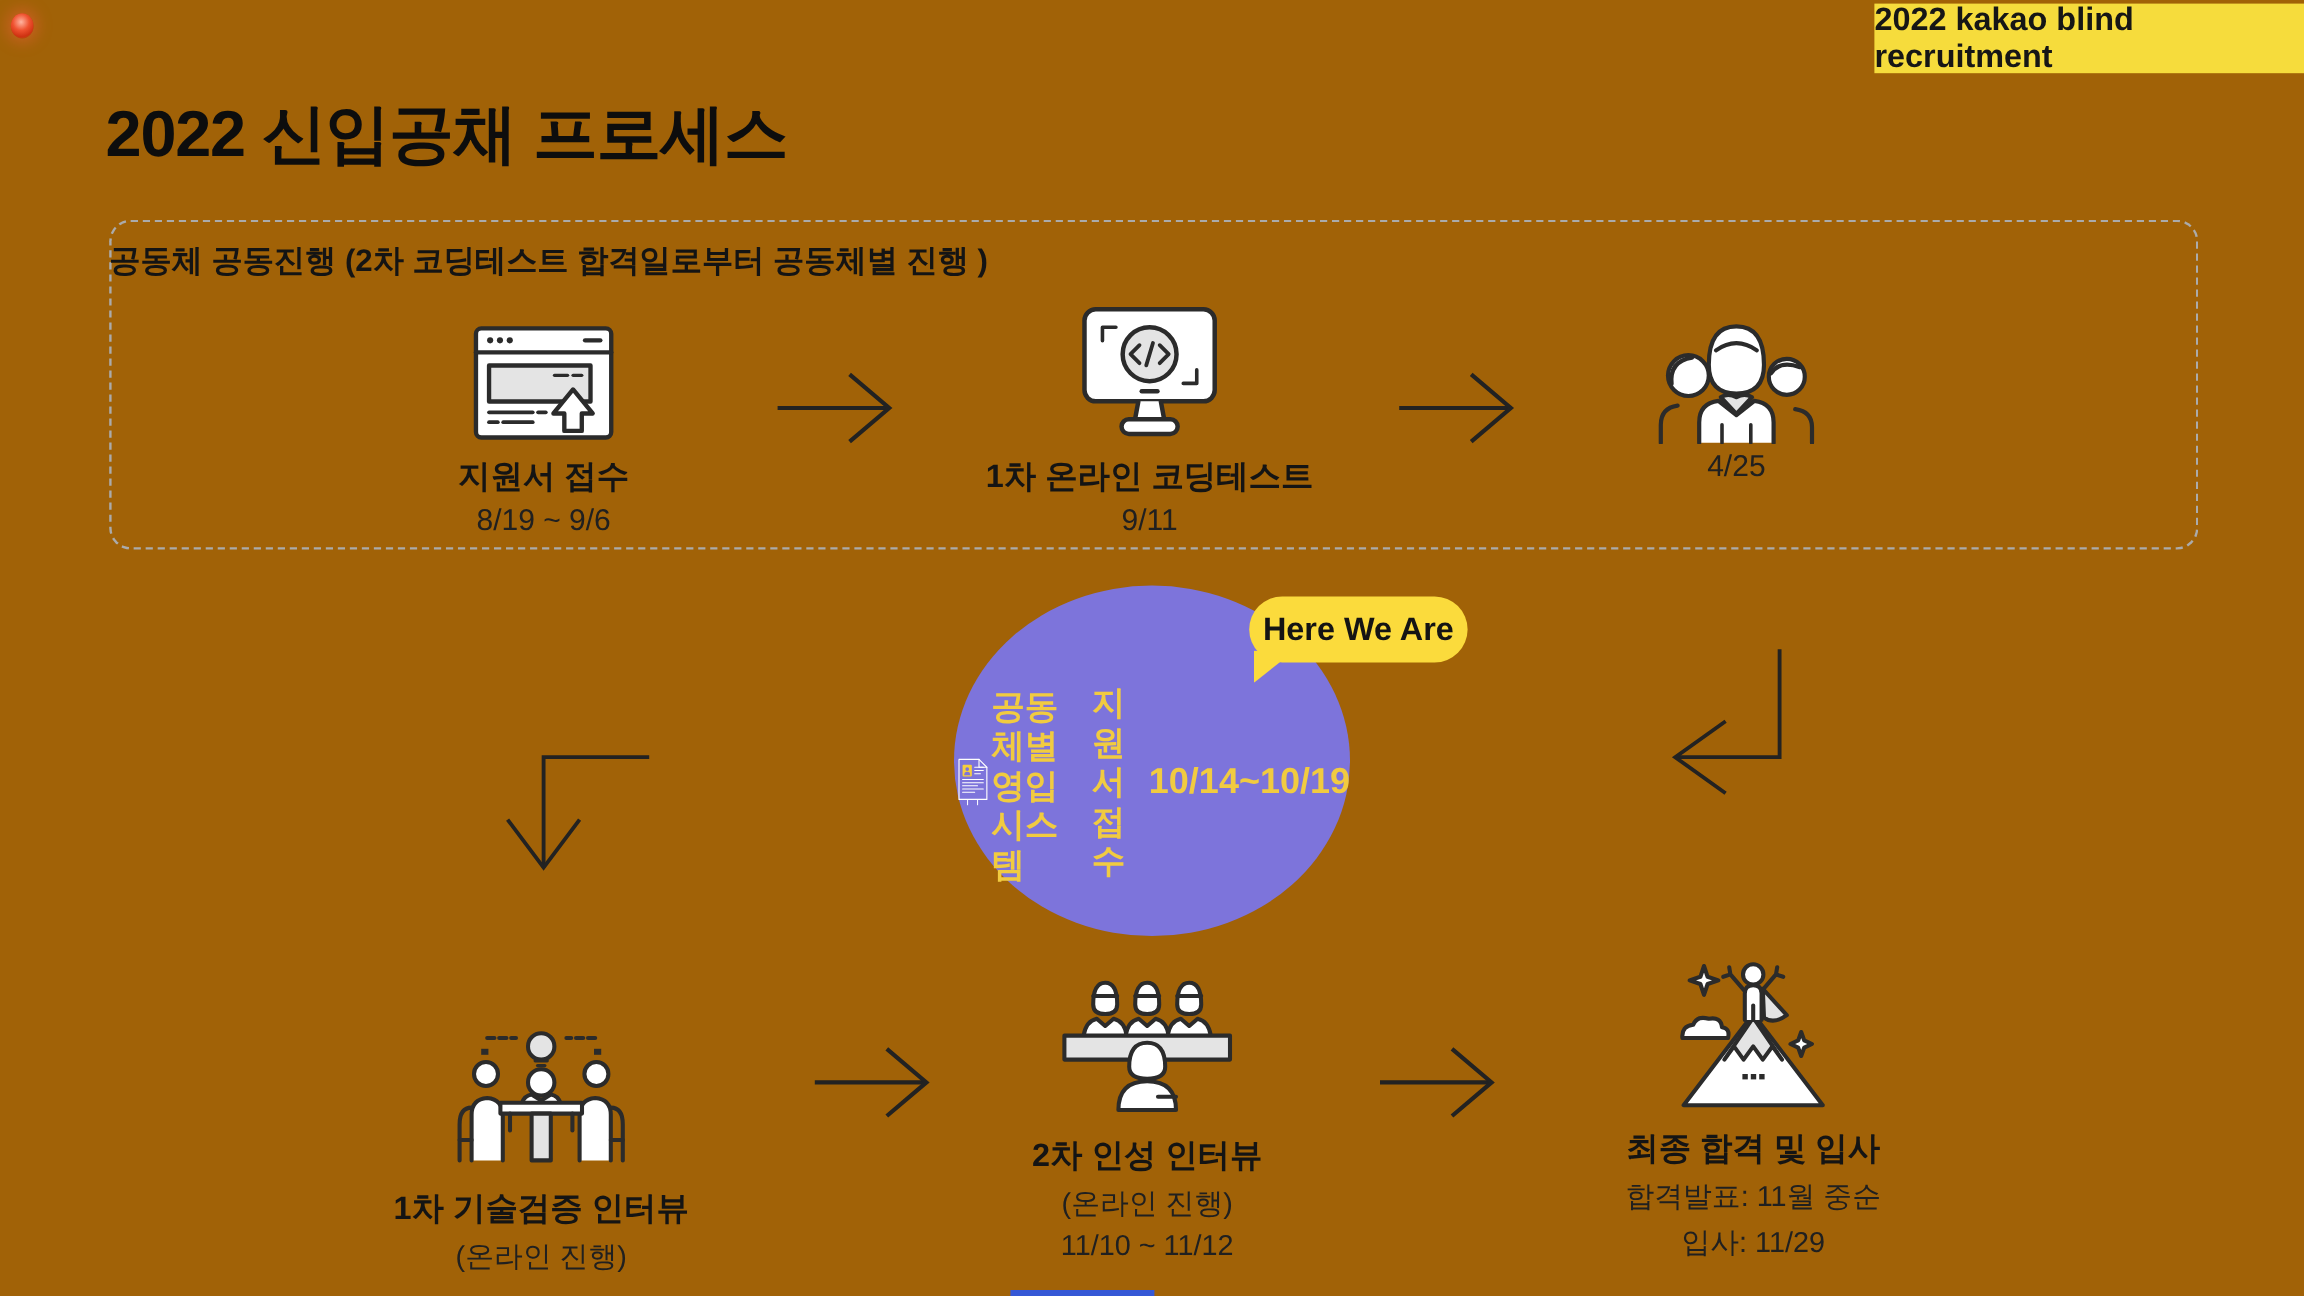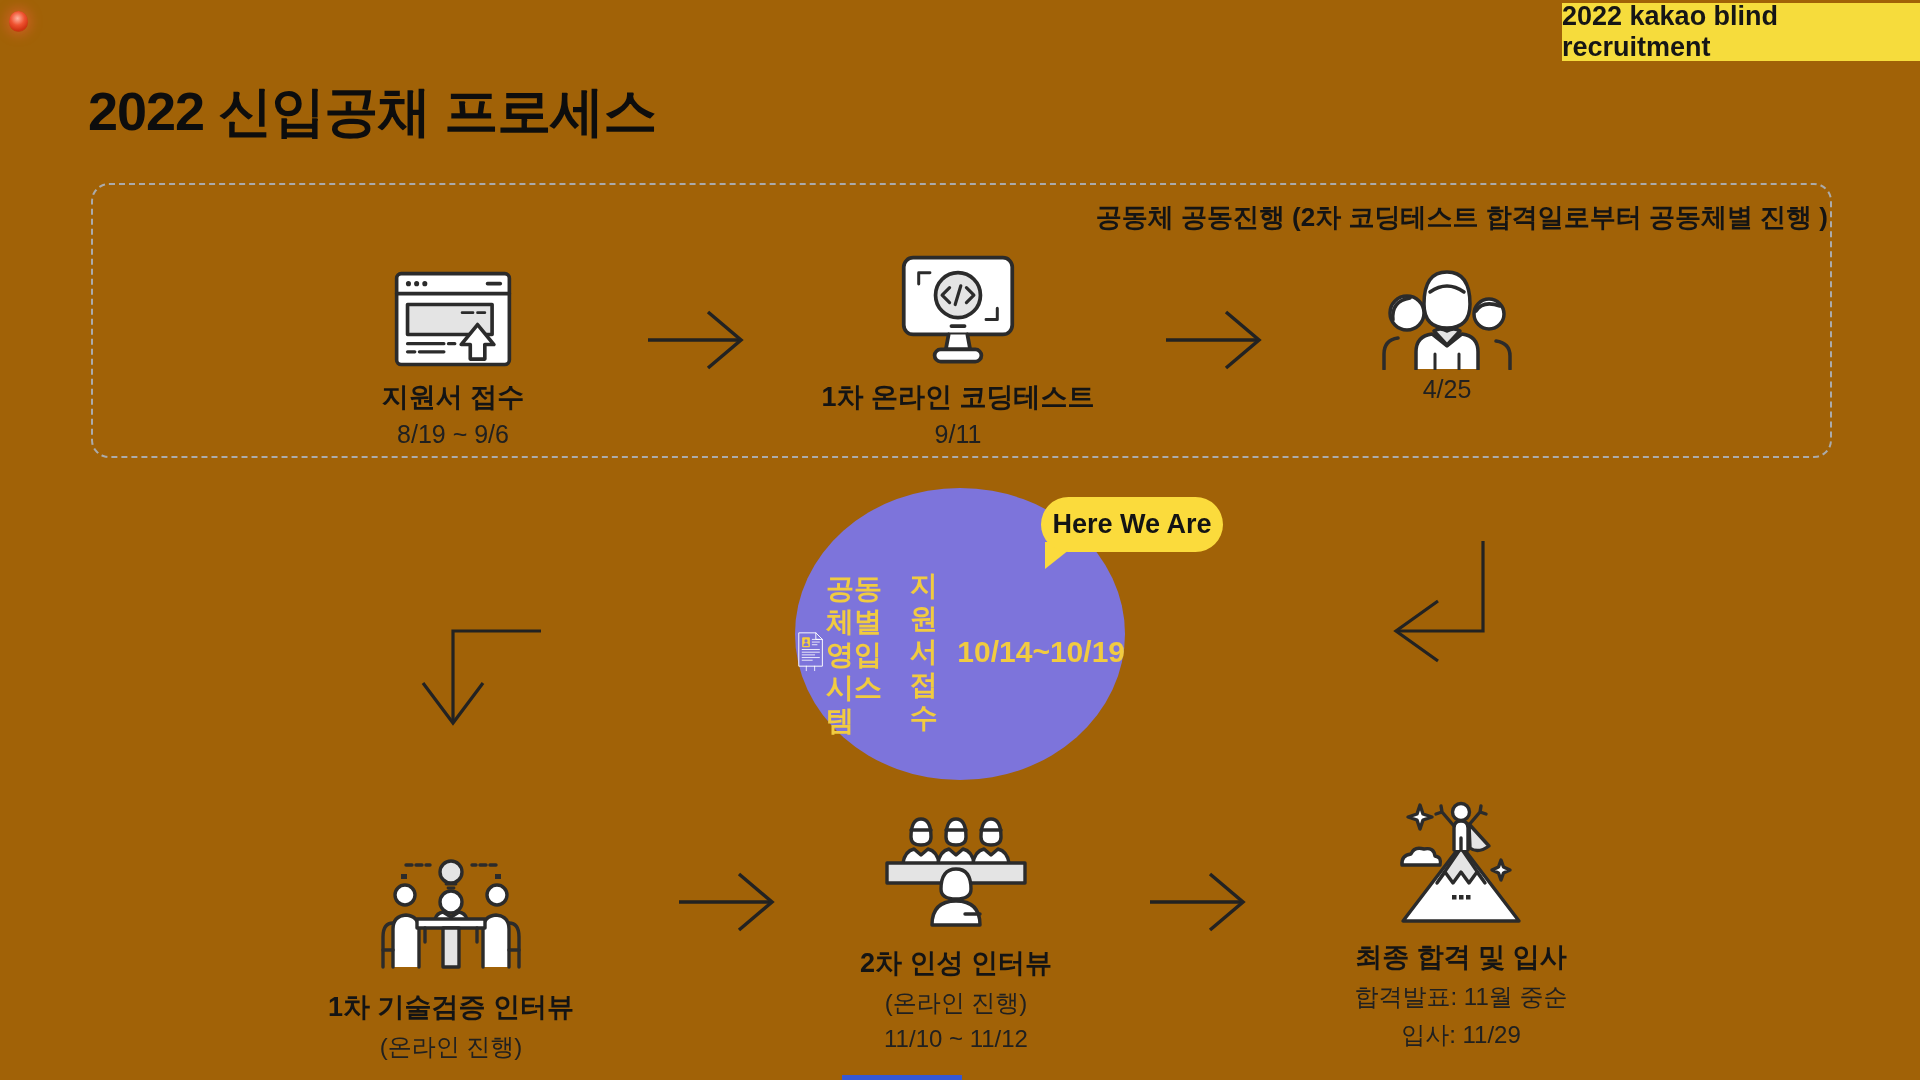--- a/index.html
+++ b/index.html
@@ -12,21 +12,21 @@
     background:radial-gradient(circle at 45% 35%, #ffb4a0 0%, #ef5230 40%, #cf3212 70%, rgba(255,110,90,0) 100%);
     box-shadow:0 0 12px 3px rgba(255,96,72,.45);}
   
   .badge{position:absolute;left:1562px;top:3px;width:358px;height:58px;background:#F6DC3C;
     display:flex;align-items:center;justify-content:center;font-size:27px;font-weight:800;color:#161616;}
   
   .page-title{position:absolute;left:88px;top:42px;font-size:54px;font-weight:900;letter-spacing:-1px;color:#0d0d0d;margin-top:34px;}
   
   .joint-box{position:absolute;left:91px;top:183px;width:1737px;height:271px;
     border:2px dashed #ababab;border-radius:18px;}
-  .joint-caption{position:absolute;left:91px;top:200px;width:1737px;text-align:right;
+  .joint-caption{position:absolute;left:91px;top:200px;width:1737px;text-align:left;
     font-size:26px;font-weight:700;color:#141414;}
   
   .step{position:absolute;width:420px;text-align:center;}
   .icon-wrap{display:flex;align-items:flex-end;justify-content:center;}
   .icon-wrap.h120{height:120px;}
   .icon-wrap.h132{height:132px;}
   .step-title{margin-top:9px;font-size:27px;font-weight:700;color:#141414;}
   .step-sub{margin-top:6px;font-size:24px;font-weight:400;color:#202020;}
   .step-date{margin-top:5px;font-size:25px;font-weight:400;color:#202020;}
   

